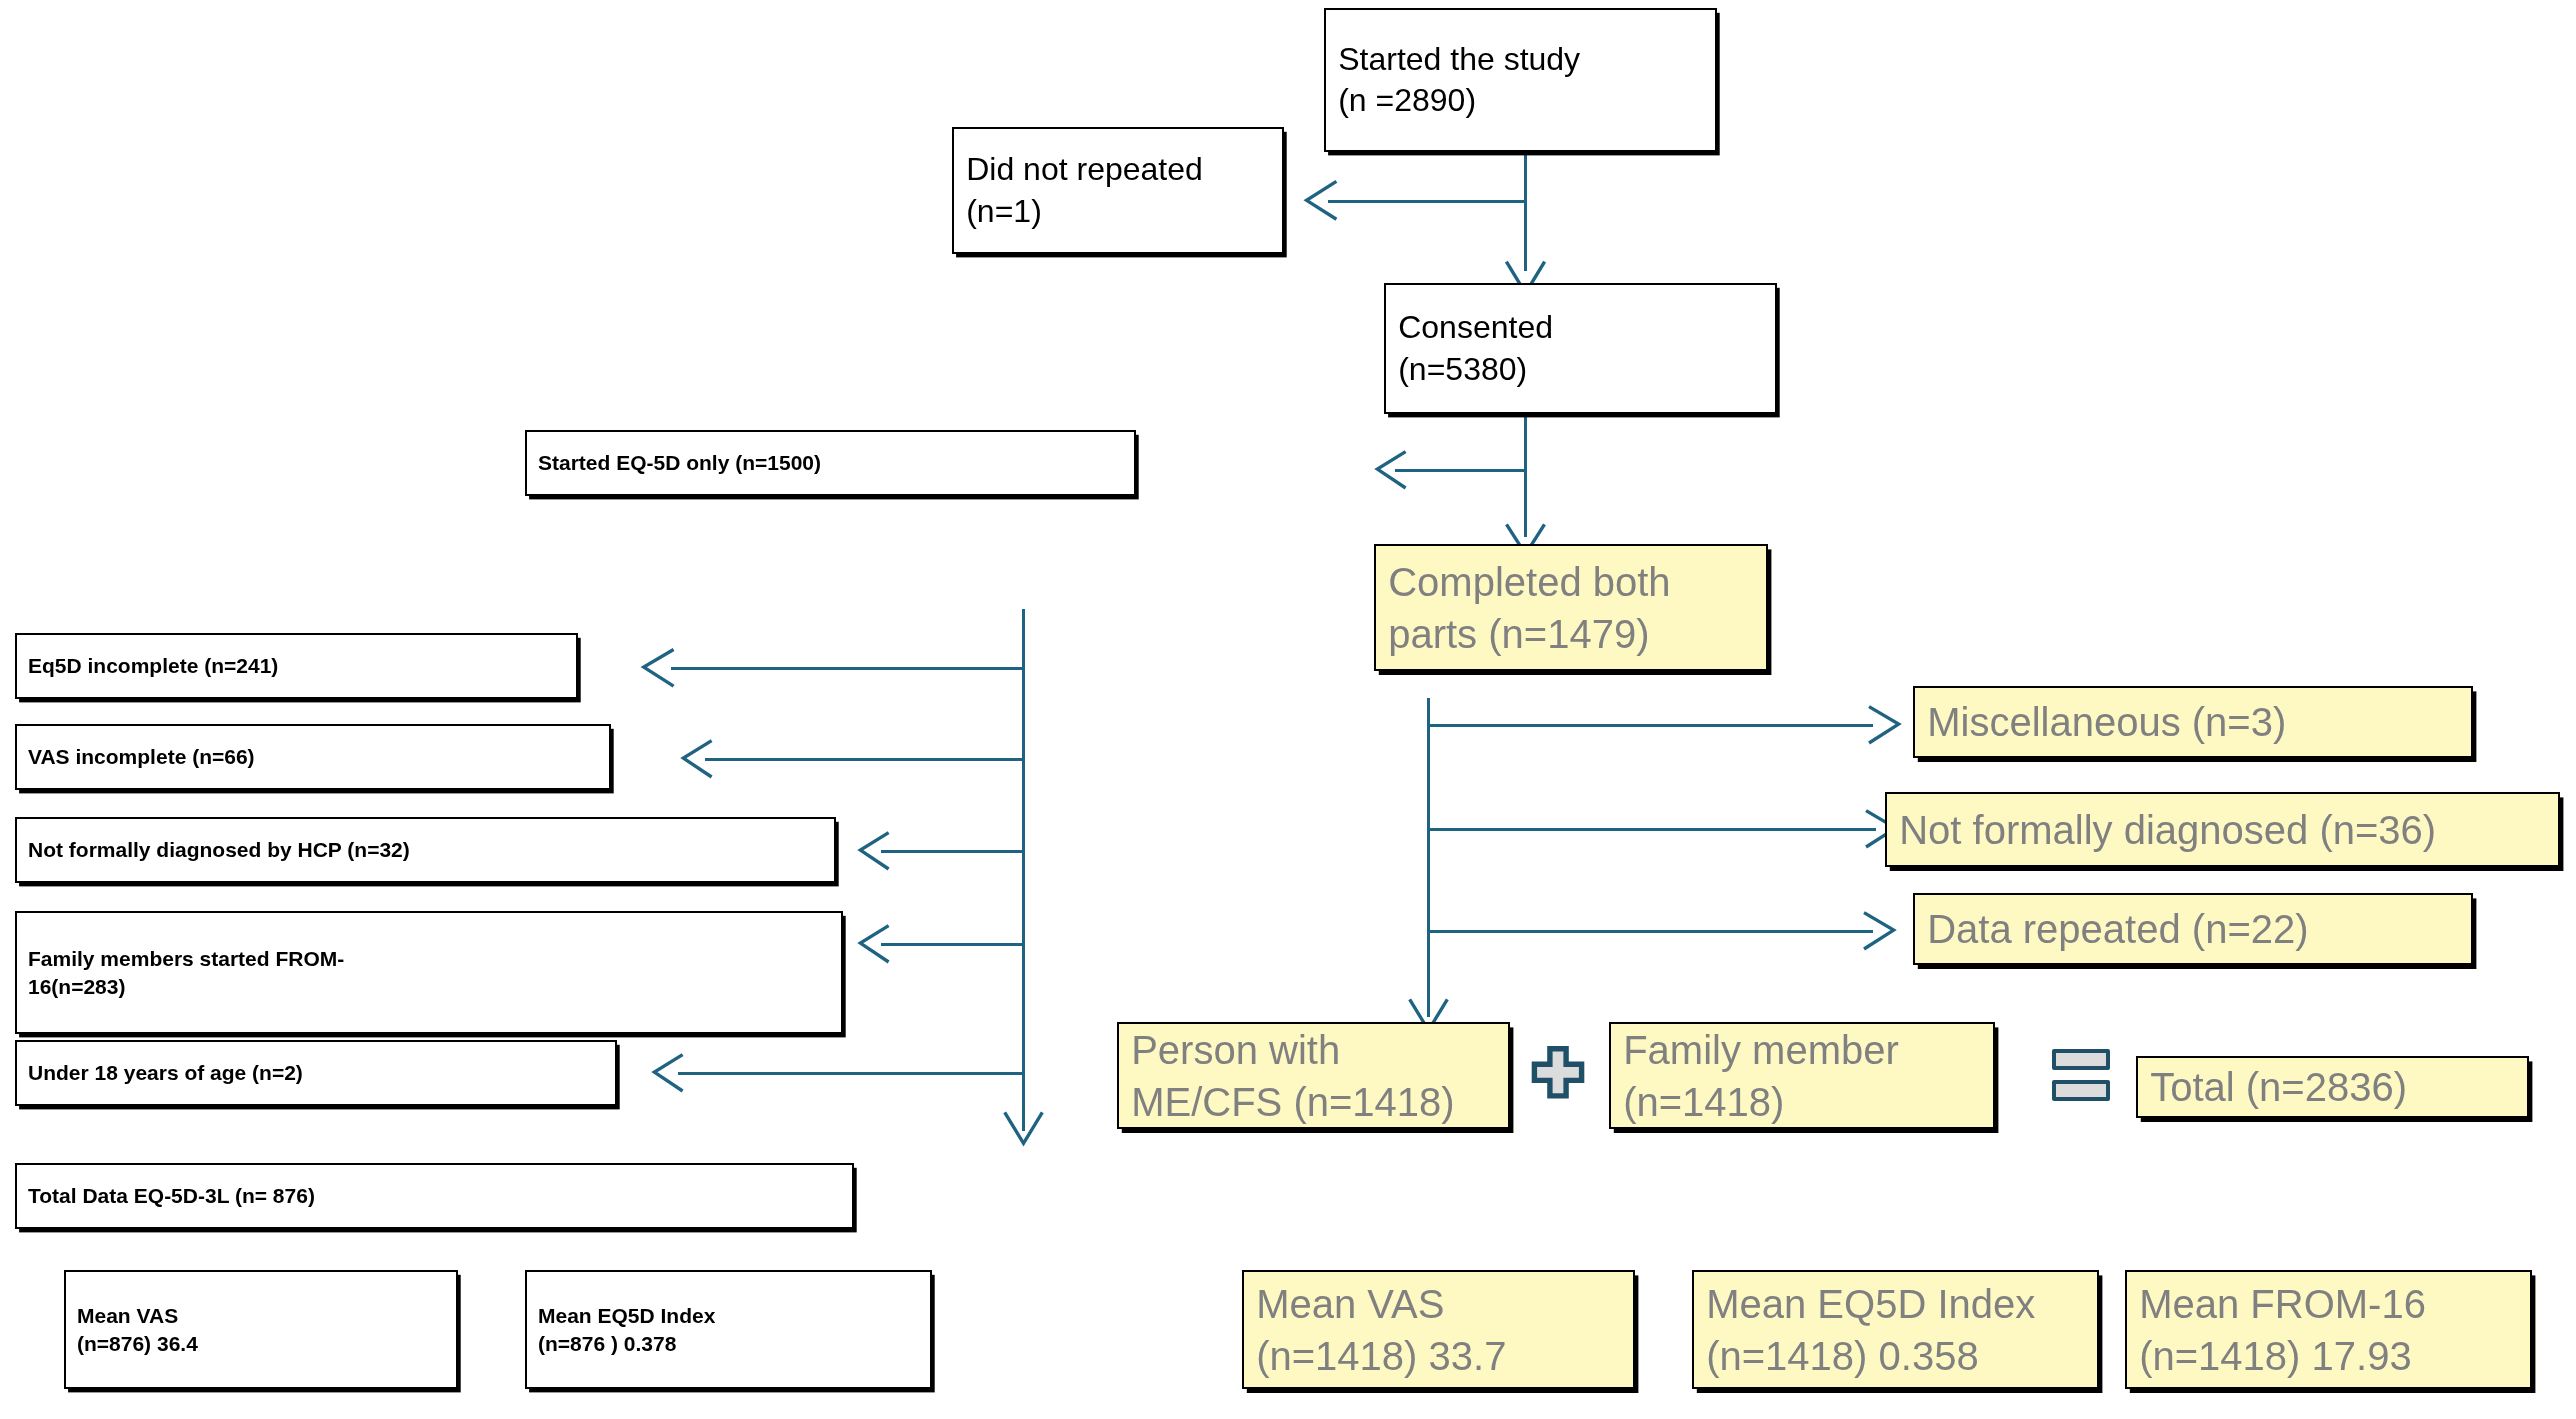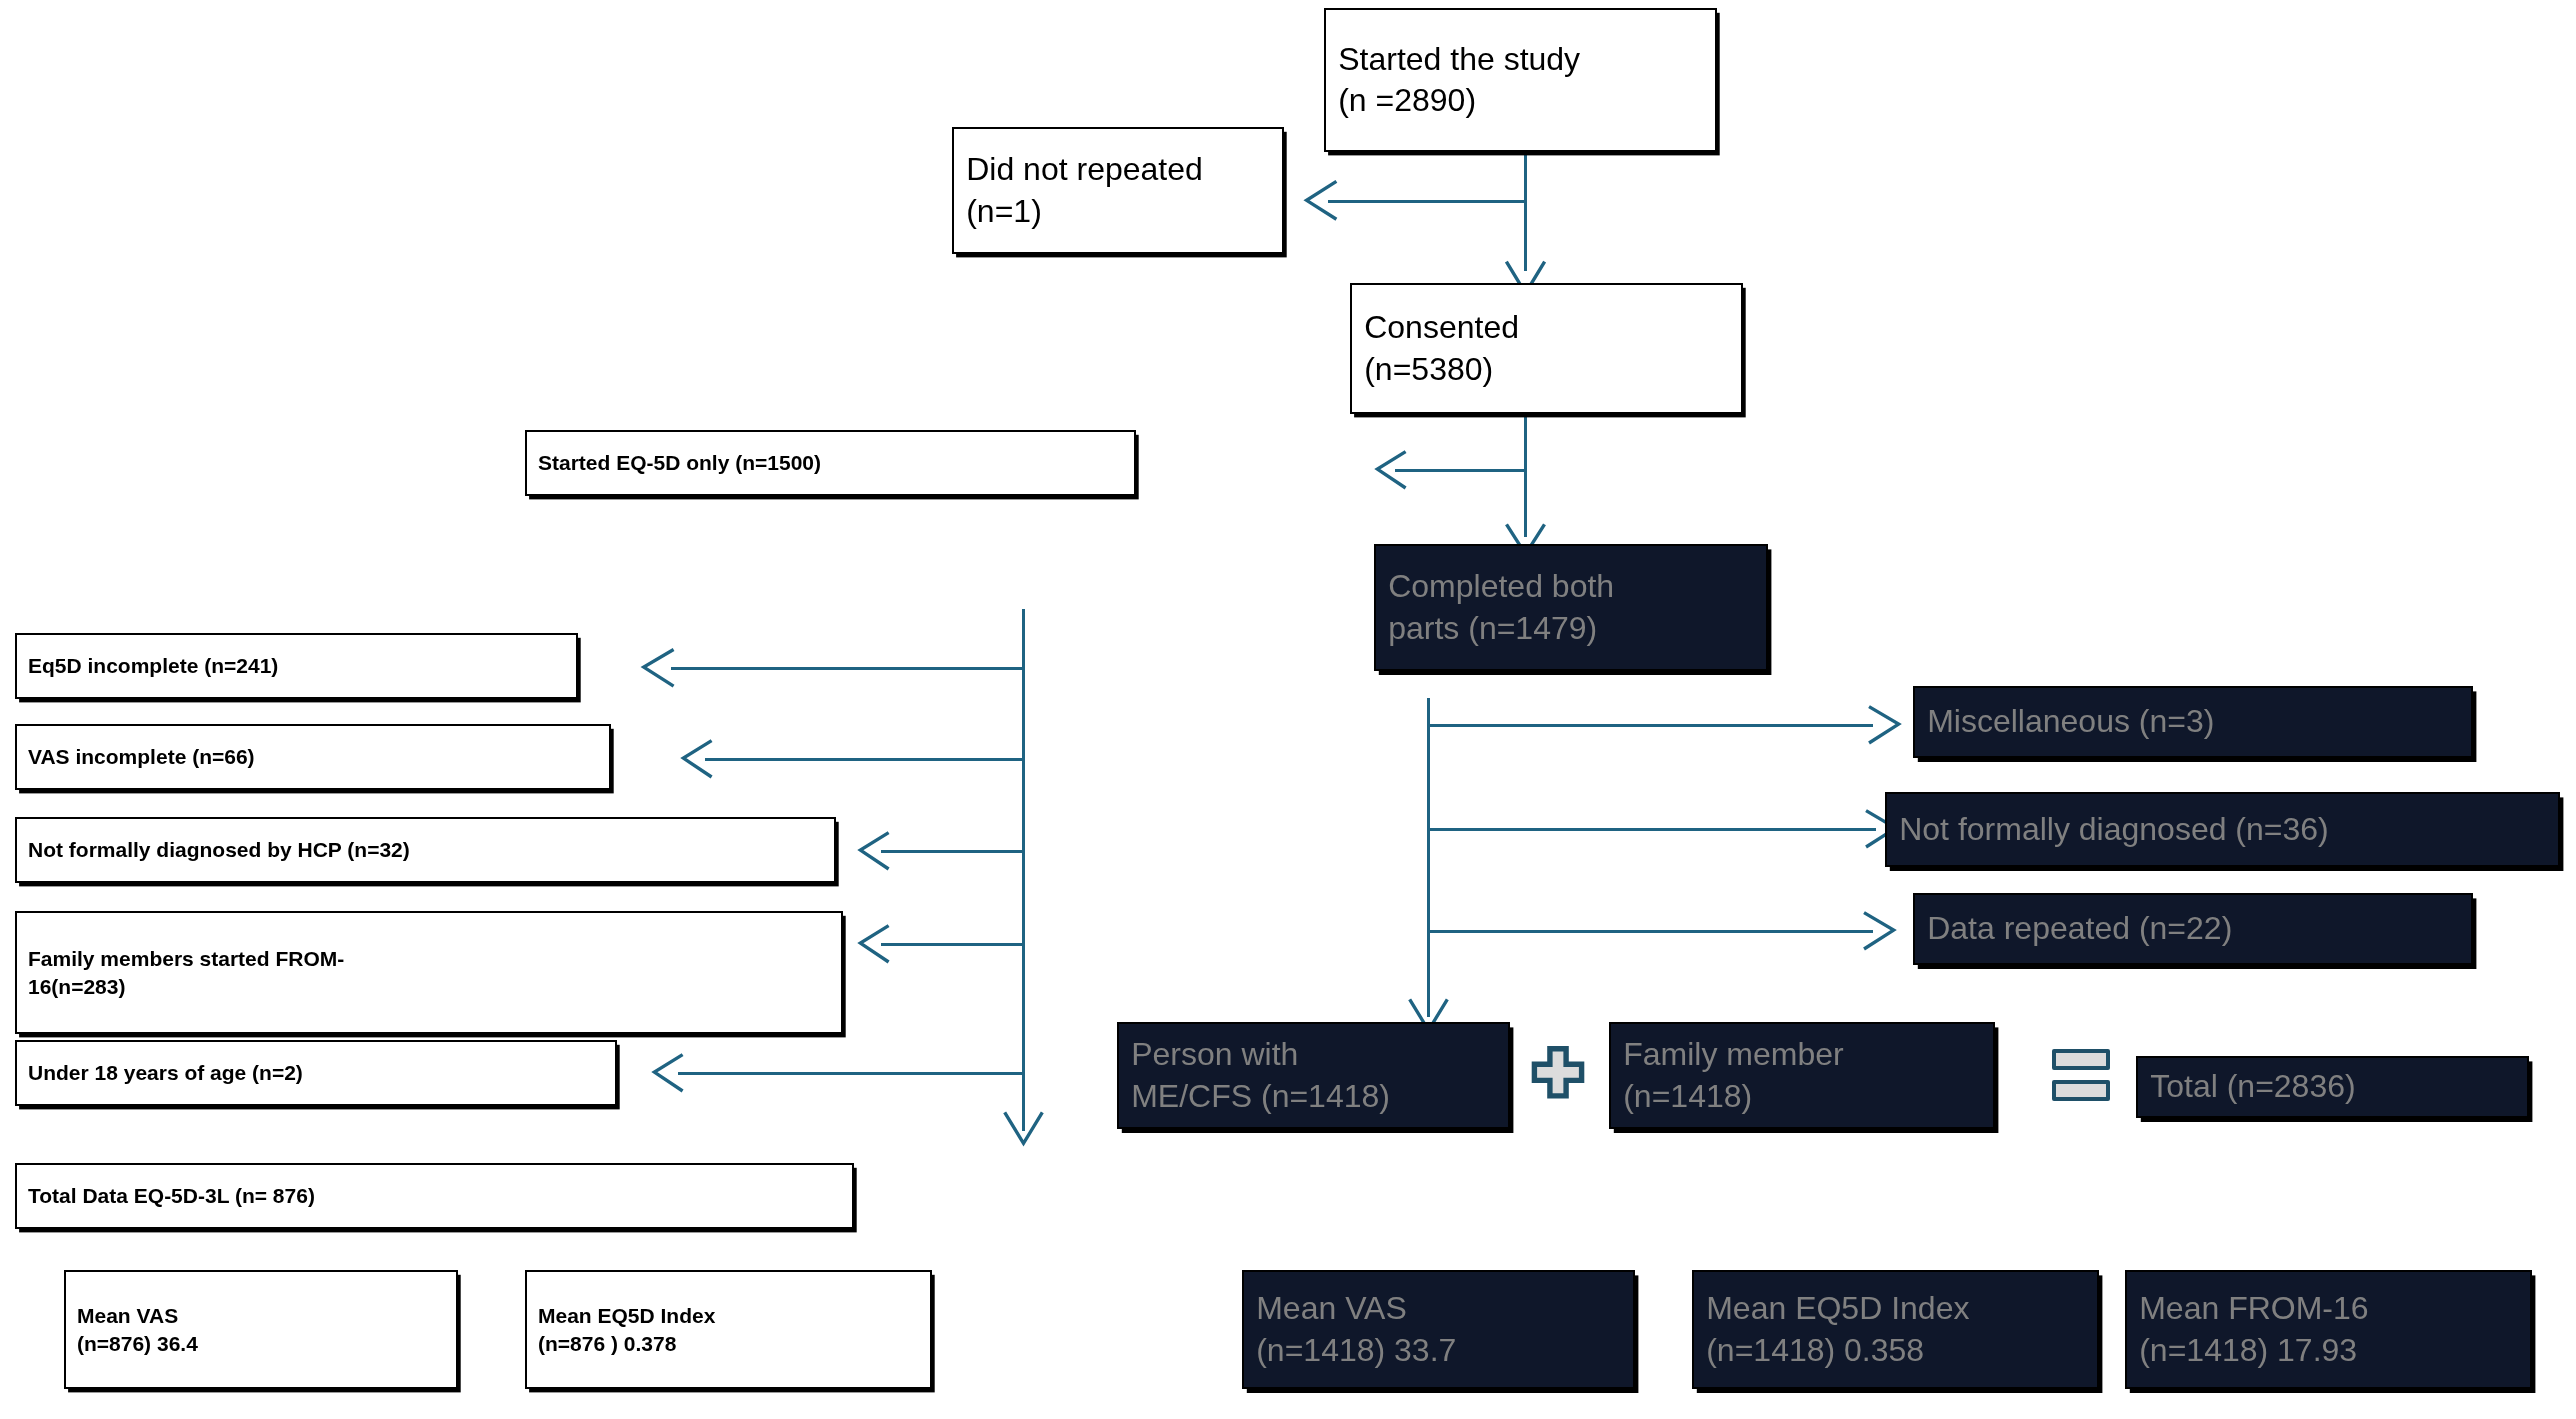--- a/index.html
+++ b/index.html
@@ -37,27 +37,27 @@
     border:2px solid #000000;
     color:#000000;
     font-weight:700;
     box-shadow:3.4px 4.1px 0 -0.7px #000000;
     padding:2.7px 11px;
     font-size:21px;
   }
 
   
   .grey{
-    background:#0f172a;
+    background:#fef9c3;
     border:2px solid #000000;
     color:#808080;
     font-weight:400;
     box-shadow:4.1px 4.7px 0 -0.7px #000000;
     padding:4.1px 12.2px;
-    font-size:32px;
+    font-size:40px;
   }
 
   
   .ln{position:absolute;background:#1f6382;}
   .vline{width:2.7px;}
   .hline{height:2.7px;}
   
   .head{position:absolute;}
   .head svg{display:block;overflow:visible;}
 
@@ -184,21 +184,21 @@
   </div>
 
   <div class="node plain" style="left:1324px;top:8.1px;width:393px;height:144px;">
     <span class="txt"><span>Started the study</span><br><span>(n =2890)</span></span>
   </div>
 
   <div class="node plain" style="left:952px;top:127px;width:332px;height:127px;">
     <span class="txt"><span>Did not repeated</span><br><span>(n=1)</span></span>
   </div>
 
-  <div class="node plain" style="left:1350px;top:283px;width:393px;height:131px;">
+  <div class="node plain" style="left:1384px;top:283px;width:393px;height:131px;">
     <span class="txt"><span>Consented</span><br><span>(n=5380)</span></span>
   </div>
 
   <div class="node boldbox" style="left:525px;top:430px;width:611px;height:66px;">
     <span class="txt">Started EQ-5D only (n=1500)</span>
   </div>
 
   <div class="node grey" style="left:1374px;top:544px;width:394px;height:127px;">
     <span class="txt"><span>Completed both</span><br><span>parts (n=1479)</span></span>
   </div>

